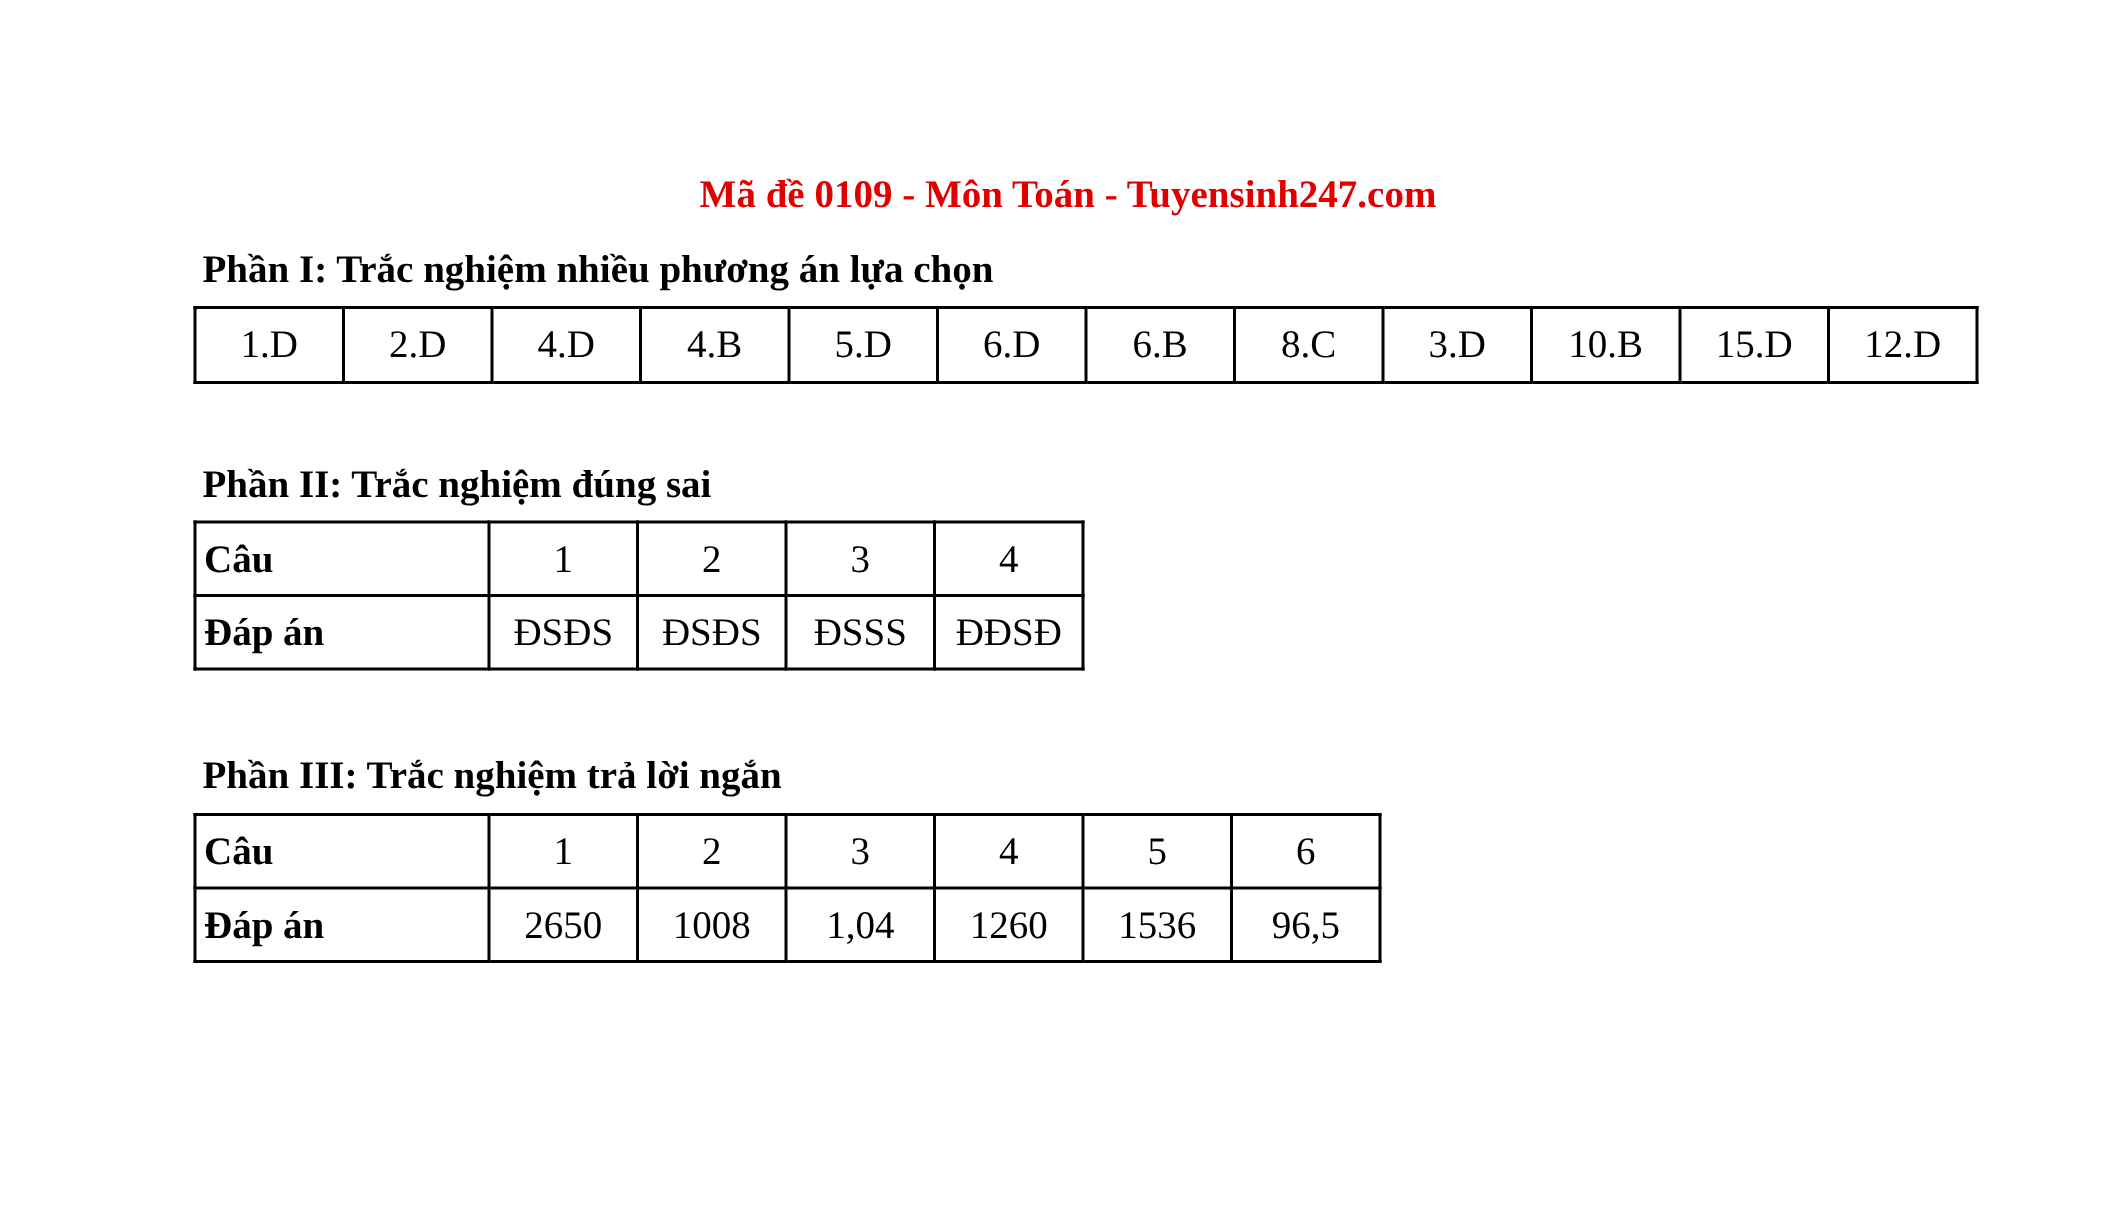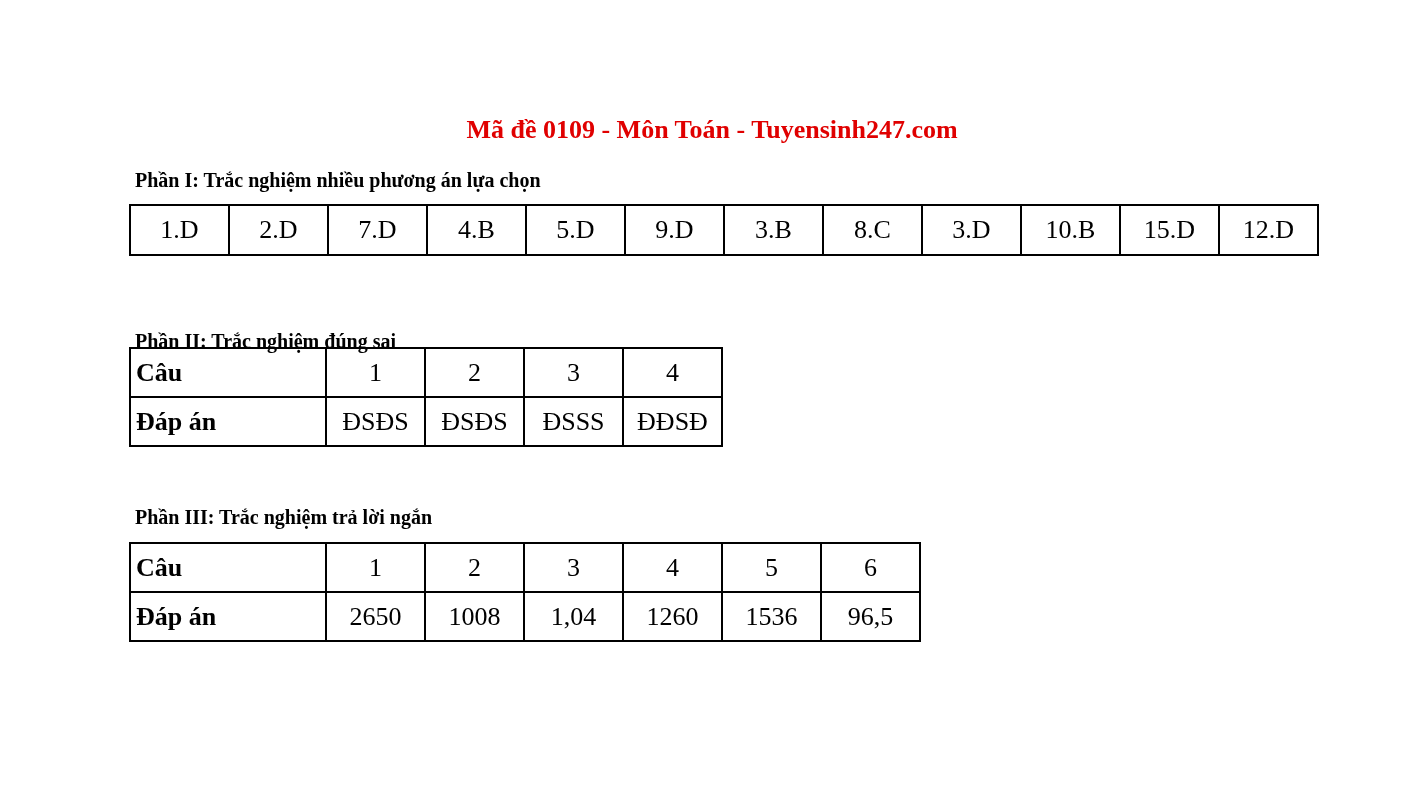--- a/index.html
+++ b/index.html
@@ -21,21 +21,21 @@
       width: 1424px;
       top: 113px;
       text-align: center;
       font-size: 26px;
       font-weight: bold;
       line-height: 34px;
     }
     .section-heading {
       position: absolute;
       left: 135px;
-      font-size: 20px;
+      font-size: 26px;
       font-weight: bold;
       line-height: 34px;
       white-space: nowrap;
     }
     table {
       position: absolute;
       left: 129px;
       border-collapse: collapse;
       table-layout: fixed;
     }
@@ -67,35 +67,35 @@
 <body style="color: rgb(0, 0, 0);">
 
 <div class="title" style="color: rgb(224, 0, 0);">Mã đề 0109 - Môn Toán - Tuyensinh247.com</div>
 
 <div class="section-heading" style="top:163px;">Phần I: Trắc nghiệm nhiều phương án lựa chọn</div>
 <table id="t1">
   <tbody>
       <tr>
     <td>1.D</td>
     <td>2.D</td>
-    <td>7.D</td>
+    <td>4.D</td>
     <td>4.B</td>
     <td>5.D</td>
-    <td>9.D</td>
-    <td>3.B</td>
+    <td>6.D</td>
+    <td>6.B</td>
     <td>8.C</td>
     <td>3.D</td>
     <td>10.B</td>
     <td>15.D</td>
     <td>12.D</td>
   </tr>
 </tbody>
   </table>
 
-<div class="section-heading" style="top:306px;margin-top:18px;">Phần II: Trắc nghiệm đúng sai</div>
+<div class="section-heading" style="top:306px;">Phần II: Trắc nghiệm đúng sai</div>
 <table id="t2">
   <tbody>
       <tr>
     <td class="row-label">Câu</td>
     <td class="cell">1</td>
     <td class="cell">2</td>
     <td class="cell">3</td>
     <td class="cell">4</td>
   </tr>
   <tr>

